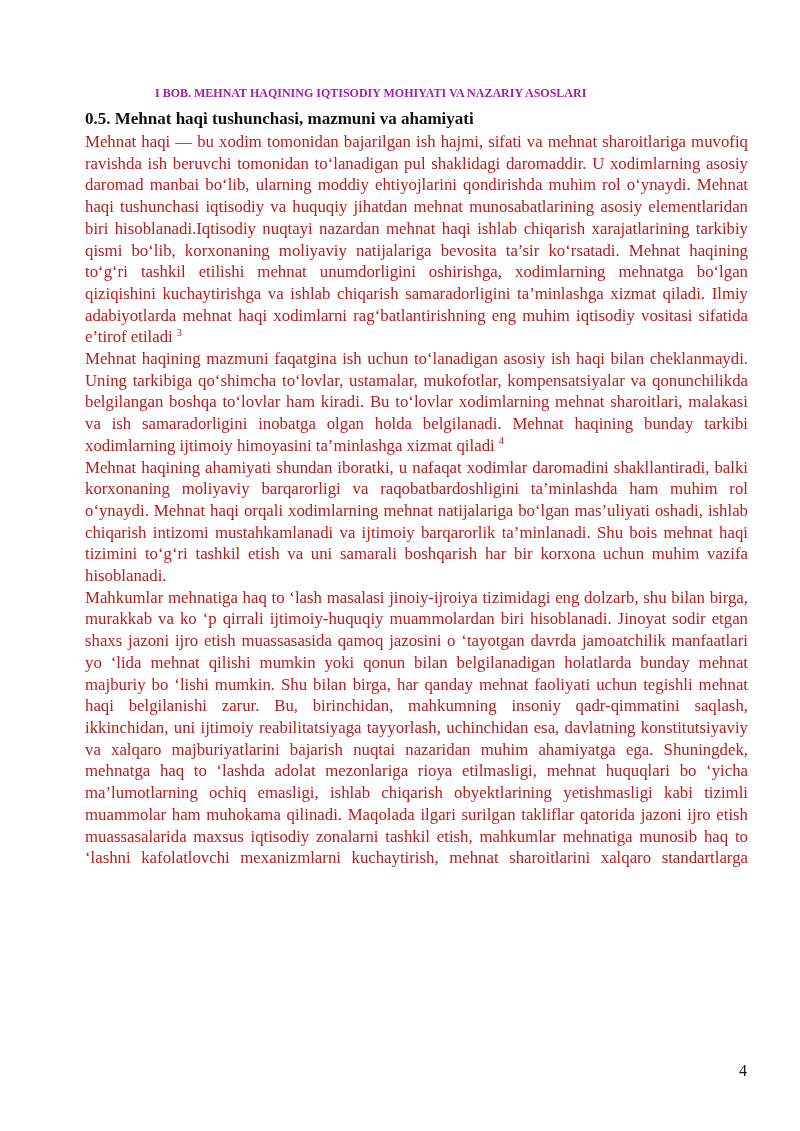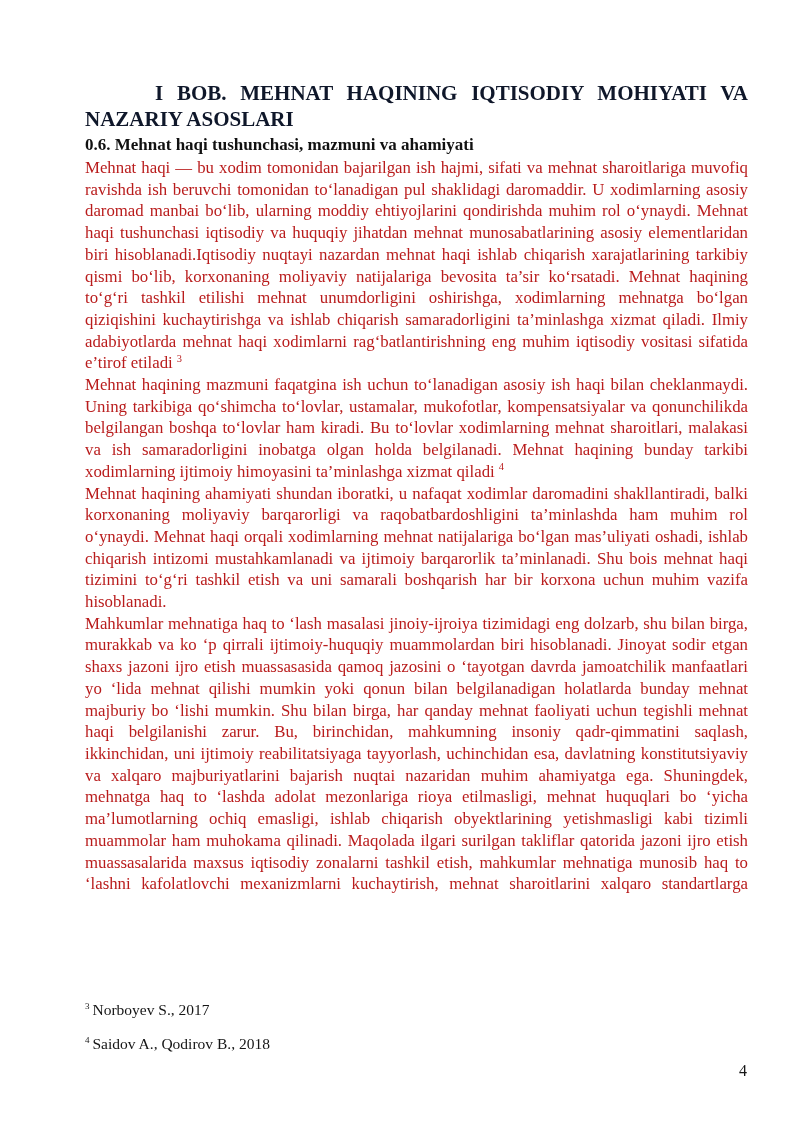--- a/index.html
+++ b/index.html
@@ -17,26 +17,26 @@
     overflow: hidden;
   }
   .content {
     position: absolute;
     left: 85px;
     top: 80px;
     width: 663px;
   }
   h1.chapter-title {
     margin: 0;
-    font-size: 21px;
+    font-size: 12px;
     font-weight: bold;
     line-height: 26px;
     text-align: justify;
     text-indent: 70px;
-    color: #0f172a;
+    color: #a21caf;
   }
   h2.section-heading {
     margin: 0;
     font-size: 17px;
     font-weight: bold;
     line-height: 25px;
     text-align: left;
     color: #111111;
   }
   .body-text p {
@@ -81,28 +81,24 @@
     font-size: 16px;
     color: #151515;
   }
 </style>
 </head>
 <body>
 
 <div class="page">
   <div class="content">
     <h1 class="chapter-title">I BOB. MEHNAT HAQINING IQTISODIY MOHIYATI VA NAZARIY ASOSLARI</h1>
-    <h2 class="section-heading">0.6. Mehnat haqi tushunchasi, mazmuni va ahamiyati</h2>
+    <h2 class="section-heading">0.5. Mehnat haqi tushunchasi, mazmuni va ahamiyati</h2>
     <div class="body-text" id="paragraphs">
         <p>Mehnat haqi — bu xodim tomonidan bajarilgan ish hajmi, sifati va mehnat sharoitlariga muvofiq ravishda ish beruvchi tomonidan to‘lanadigan pul shaklidagi daromaddir. U xodimlarning asosiy daromad manbai bo‘lib, ularning moddiy ehtiyojlarini qondirishda muhim rol o‘ynaydi. Mehnat haqi tushunchasi iqtisodiy va huquqiy jihatdan mehnat munosabatlarining asosiy elementlaridan biri hisoblanadi.Iqtisodiy nuqtayi nazardan mehnat haqi ishlab chiqarish xarajatlarining tarkibiy qismi bo‘lib, korxonaning moliyaviy natijalariga bevosita ta’sir ko‘rsatadi. Mehnat haqining to‘g‘ri tashkil etilishi mehnat unumdorligini oshirishga, xodimlarning mehnatga bo‘lgan qiziqishini kuchaytirishga va ishlab chiqarish samaradorligini ta’minlashga xizmat qiladi. Ilmiy adabiyotlarda mehnat haqi xodimlarni rag‘batlantirishning eng muhim iqtisodiy vositasi sifatida e’tirof etiladi<sup class="fnref">3</sup></p>
         <p>Mehnat haqining mazmuni faqatgina ish uchun to‘lanadigan asosiy ish haqi bilan cheklanmaydi. Uning tarkibiga qo‘shimcha to‘lovlar, ustamalar, mukofotlar, kompensatsiyalar va qonunchilikda belgilangan boshqa to‘lovlar ham kiradi. Bu to‘lovlar xodimlarning mehnat sharoitlari, malakasi va ish samaradorligini inobatga olgan holda belgilanadi. Mehnat haqining bunday tarkibi xodimlarning ijtimoiy himoyasini ta’minlashga xizmat qiladi<sup class="fnref">4</sup></p>
         <p>Mehnat haqining ahamiyati shundan iboratki, u nafaqat xodimlar daromadini shakllantiradi, balki korxonaning moliyaviy barqarorligi va raqobatbardoshligini ta’minlashda ham muhim rol o‘ynaydi. Mehnat haqi orqali xodimlarning mehnat natijalariga bo‘lgan mas’uliyati oshadi, ishlab chiqarish intizomi mustahkamlanadi va ijtimoiy barqarorlik ta’minlanadi. Shu bois mehnat haqi tizimini to‘g‘ri tashkil etish va uni samarali boshqarish har bir korxona uchun muhim vazifa hisoblanadi.</p>
         <p class="justify-last">Mahkumlar mehnatiga haq to ‘lash masalasi jinoiy-ijroiya tizimidagi eng dolzarb, shu bilan birga, murakkab va ko ‘p qirrali ijtimoiy-huquqiy muammolardan biri hisoblanadi. Jinoyat sodir etgan shaxs jazoni ijro etish muassasasida qamoq jazosini o ‘tayotgan davrda jamoatchilik manfaatlari yo ‘lida mehnat qilishi mumkin yoki qonun bilan belgilanadigan holatlarda bunday mehnat majburiy bo ‘lishi mumkin. Shu bilan birga, har qanday mehnat faoliyati uchun tegishli mehnat haqi belgilanishi zarur. Bu, birinchidan, mahkumning insoniy qadr-qimmatini saqlash, ikkinchidan, uni ijtimoiy reabilitatsiyaga tayyorlash, uchinchidan esa, davlatning konstitutsiyaviy va xalqaro majburiyatlarini bajarish nuqtai nazaridan muhim ahamiyatga ega. Shuningdek, mehnatga haq to ‘lashda adolat mezonlariga rioya etilmasligi, mehnat huquqlari bo ‘yicha ma’lumotlarning ochiq emasligi, ishlab chiqarish obyektlarining yetishmasligi kabi tizimli muammolar ham muhokama qilinadi. Maqolada ilgari surilgan takliflar qatorida jazoni ijro etish muassasalarida maxsus iqtisodiy zonalarni tashkil etish, mahkumlar mehnatiga munosib haq to ‘lashni kafolatlovchi mexanizmlarni kuchaytirish, mehnat sharoitlarini xalqaro standartlarga</p>
       </div>
   </div>
 
-  <div class="footnotes" id="footnotes">
-      <div class="footnote"><sup class="fnmark">3</sup>Norboyev S., 2017</div>
-      <div class="footnote"><sup class="fnmark">4</sup>Saidov A., Qodirov B., 2018</div>
-    </div>
 
   <div class="page-number">4</div>
 </div>
 
 </body></html>

